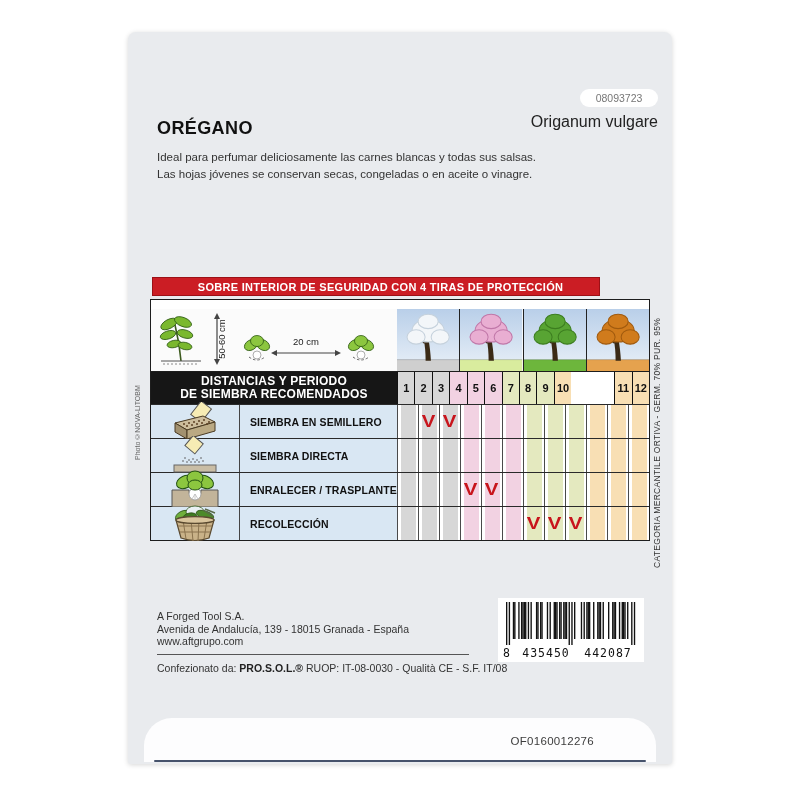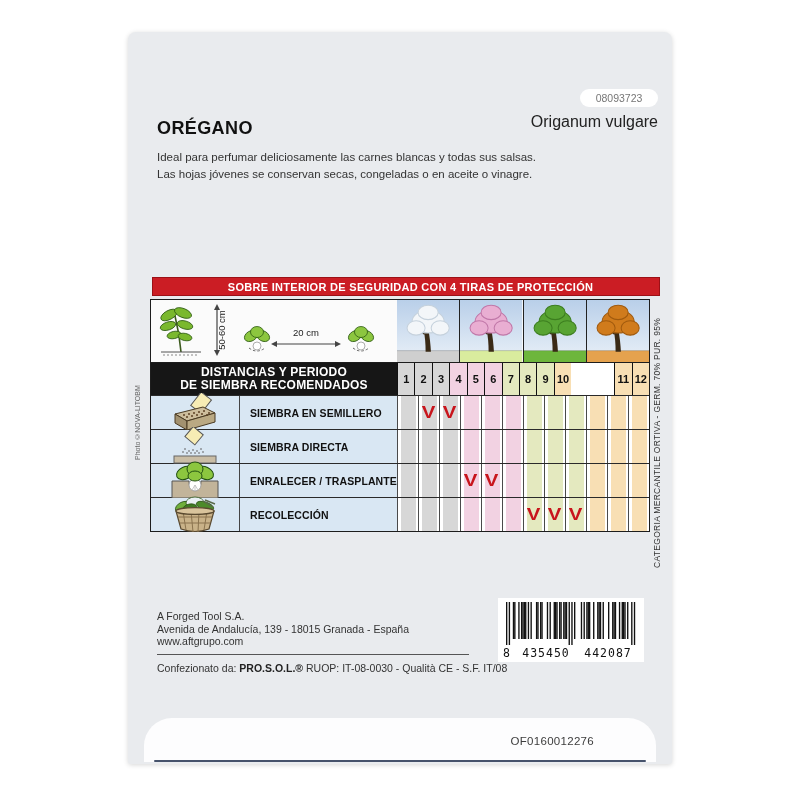--- a/index.html
+++ b/index.html
@@ -12,27 +12,27 @@
 
   
   .code-pill { position:absolute; right:14px; top:57px; width:78px; height:18px; background:#fff;
                border-radius:10px; color:#777; font-size:10.5px; display:flex; align-items:center; justify-content:center; }
   .species { position:absolute; right:14px; top:81px; font-size:16px; color:#222; }
   .title { position:absolute; left:29px; top:86px; font-size:18px; font-weight:bold; color:#111; letter-spacing:.4px; }
   .desc { position:absolute; left:29px; top:117px; font-size:11.5px; color:#333; line-height:17px; }
   .specs { position:absolute; left:29px; top:160px; font-size:11.5px; color:#222; line-height:17.5px; }
   .specs b { color:#111; }
 
-  .banner { position:absolute; left:24px; top:245px; width:508px; height:19px; background:#cb1d24;
+  .banner { position:absolute; left:24px; top:245px; width:448px; height:19px; background:#cb1d24;
             border:1px solid #9c1016; color:#fff; font-weight:bold; font-size:11px; letter-spacing:.3px;
             display:flex; align-items:center; justify-content:center;padding-left:9px; }
 
   
   .cal { position:absolute; left:22px; top:267px; width:500px; border:1.5px solid #1d1d1d; background:#fff; }
-  .cal-top { display:flex; height:62px; }
+  .cal-top { display:flex; height:62px;margin-top:9px; }
   .diagram-panel { width:246px; background:#fbfbfb; }
   .seasons { flex:1; display:flex; }
   .season-cell { flex:1; border-left:1px solid #222; }
   .season-cell svg, .diagram-panel svg { display:block; width:100%; height:100%; }
 
   .cal-head { display:flex; height:33px; border-top:1.5px solid #1d1d1d; }
   .head-black { width:246px; background:#161616; color:#fff; display:flex; flex-direction:column;
                 align-items:center; justify-content:center; font-weight:bold; font-size:12px; line-height:13px; text-align:center; letter-spacing:.2px; }
   .mh-cell { flex:1; border-left:1px solid #111; display:flex; align-items:center; justify-content:center;
              font-weight:bold; font-size:11px; color:#111; }

